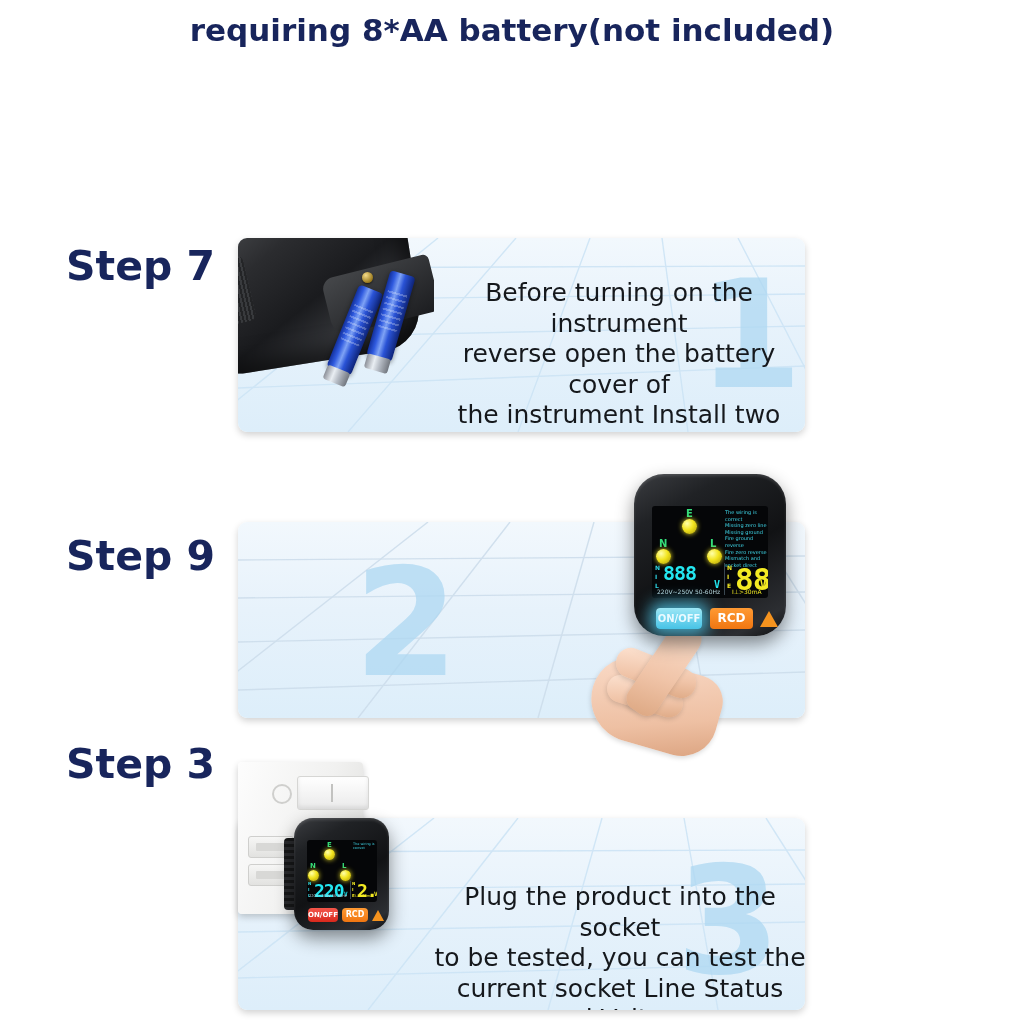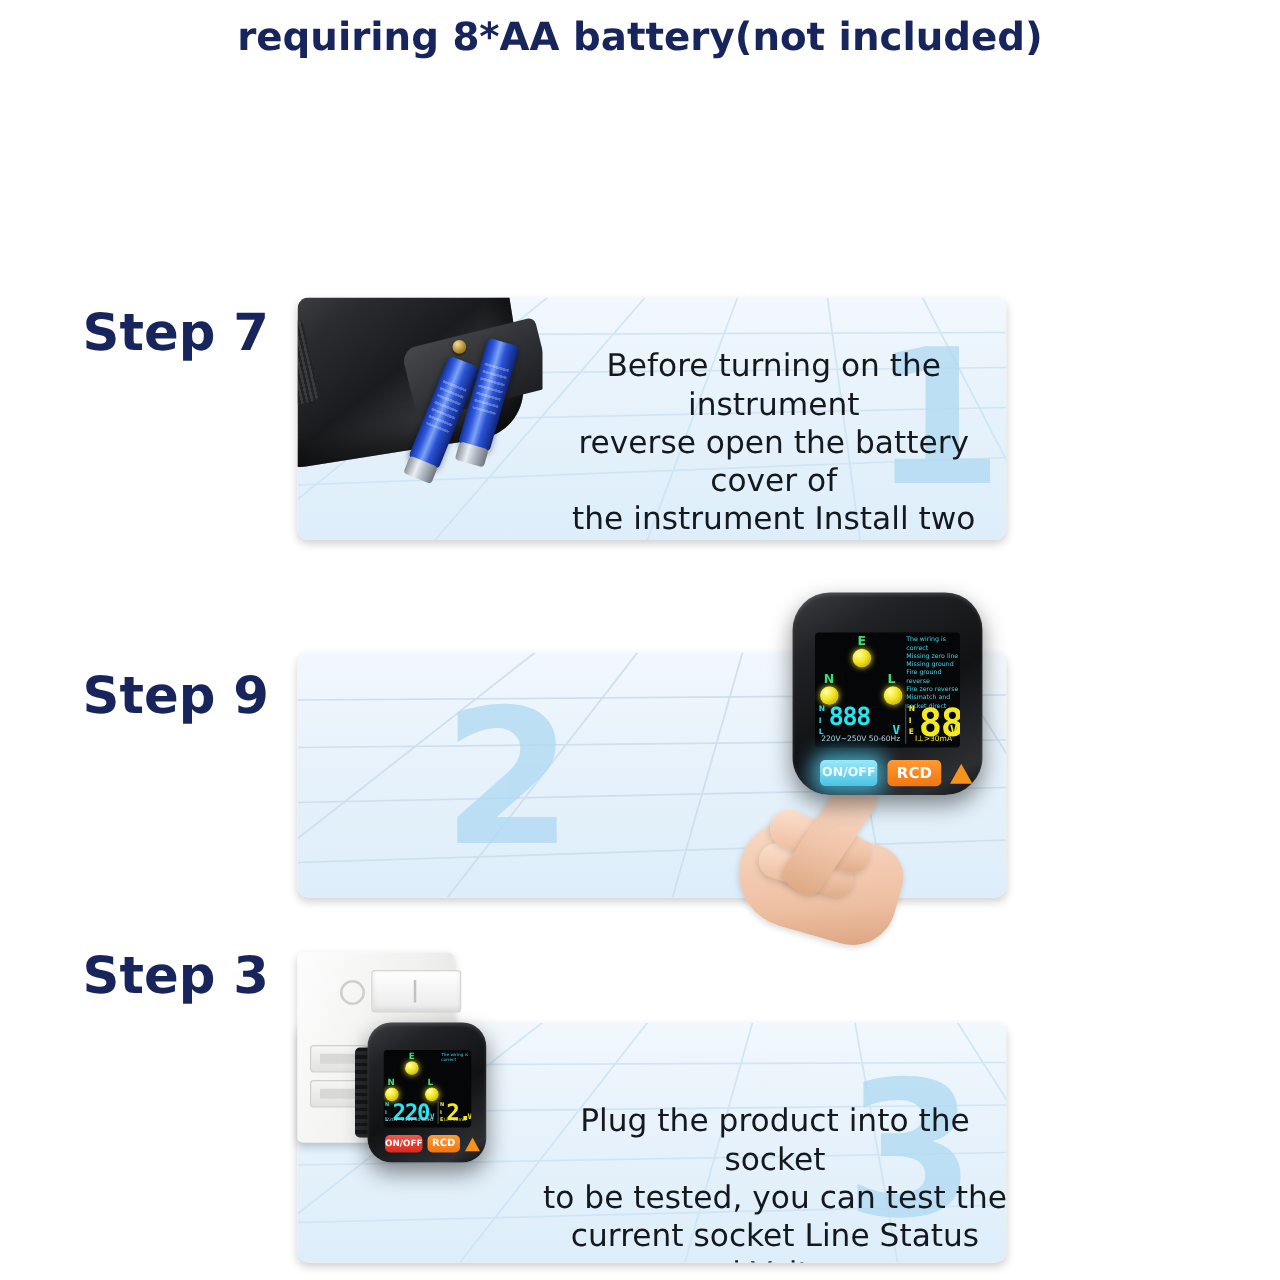--- a/index.html
+++ b/index.html
@@ -427,21 +427,21 @@
     </div>
 
     <div class="btn-onoff" id="btn-onoff-2">ON/OFF</div>
     <div class="btn-rcd" id="btn-rcd-2">RCD</div>
     <div class="warn-tri" id="warn-2"></div>
   </div>
 </div>
 
 <div class="step-row">
 
-  <div class="step-label" style="left:66px; top:756px;">Step 3</div>
+  <div class="step-label" style="left:66px; top:740px;">Step 3</div>
 
   <div class="step-card" id="card3">
     <div class="grid-bg">
       <svg viewBox="0 0 567 192" preserveAspectRatio="none">
         <g stroke="#cde4f5" stroke-width="1.4" fill="none" opacity="0.9">
           <line x1="-50" y1="192" x2="196" y2="0"></line>
           <line x1="130" y1="192" x2="280" y2="0"></line>
           <line x1="310" y1="192" x2="364" y2="0"></line>
           <line x1="480" y1="192" x2="446" y2="0"></line>
           <line x1="650" y1="192" x2="528" y2="0"></line>

